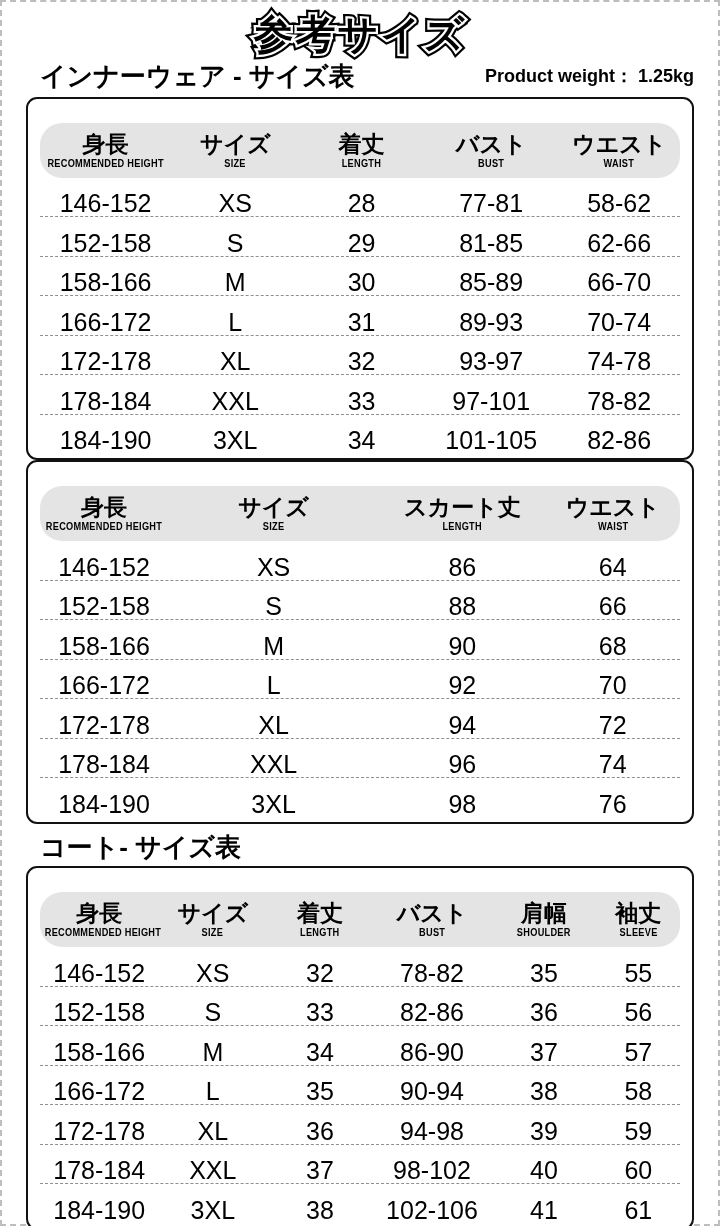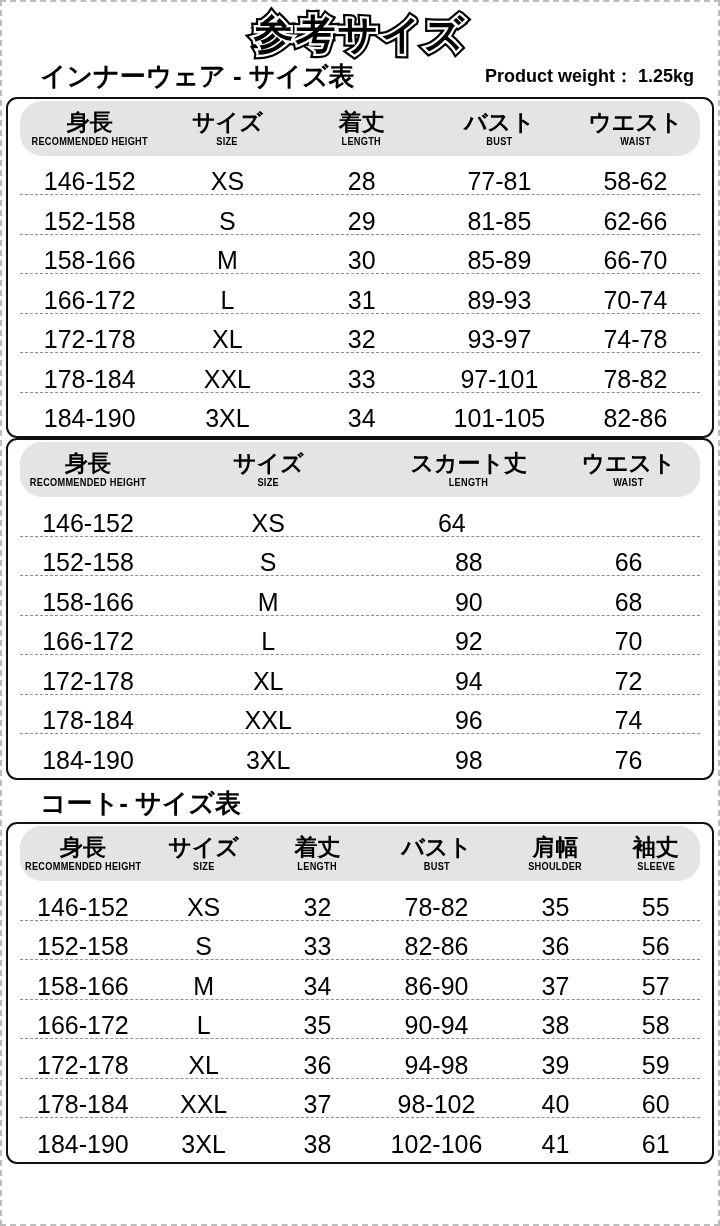--- a/index.html
+++ b/index.html
@@ -37,24 +37,24 @@
   .section-title {
     font-size: 26px; font-weight: bold; letter-spacing: 0px;
     line-height: 1.1; white-space: nowrap;
   }
   .product-weight {
     font-size: 18px; font-weight: bold; padding-bottom: 3px; white-space: nowrap;
   }
   
   .size-table {
     box-sizing: border-box;
-    margin: 0 4px;
+    margin: 0 24px;
     border: 2.5px solid #111111;
     border-radius: 11px;
-    padding: 2px 12px 5px 12px;
+    padding: 24px 12px 5px 12px;
     background: #fff;
   }
   .thead {
     display: flex; align-items: center;
     background: #e4e4e4;
     border-radius: 22px;
     height: 55px;
   }
   .th { text-align: center; overflow: visible; }
   .th .jp {
@@ -187,20 +187,21 @@
         </div>
         <div class="th c3">
           <div class="jp">ウエスト</div>
           <div class="en">WAIST</div>
         </div>
       </div>
     <div class="tbody">
         <div class="row">
           <div class="cell c0">146-152</div>
           <div class="cell c1">XS</div>
+          <div class="cell c2">86</div>
           <div class="cell c3">64</div>
         </div>
         <div class="row">
           <div class="cell c0">152-158</div>
           <div class="cell c1">S</div>
           <div class="cell c2">88</div>
           <div class="cell c3">66</div>
         </div>
         <div class="row">
           <div class="cell c0">158-166</div>

